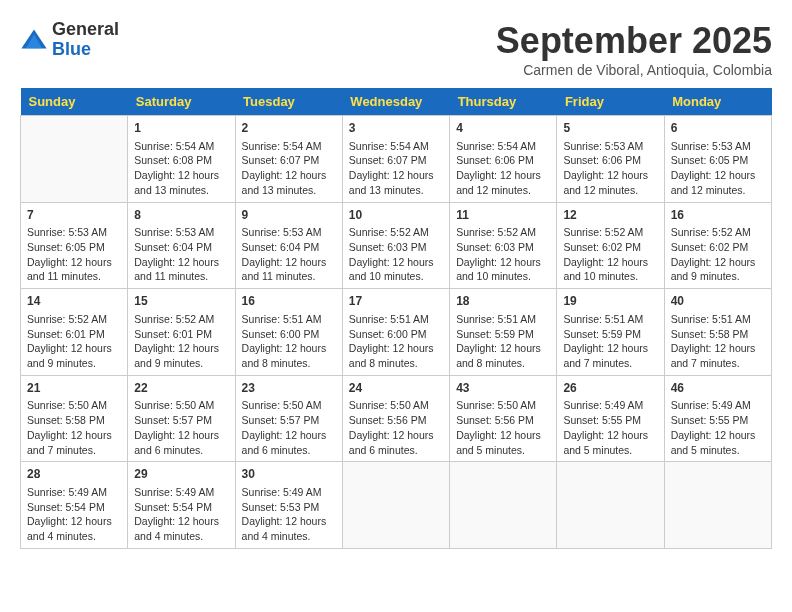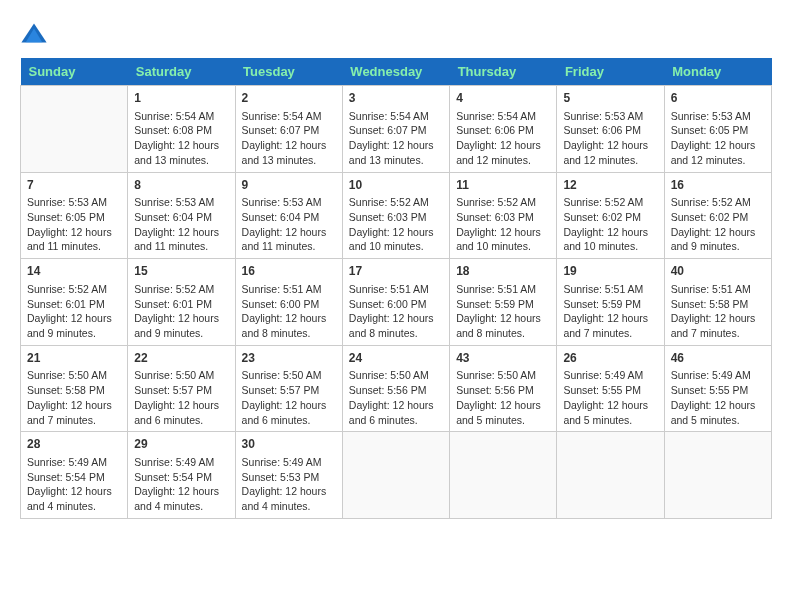--- a/index.html
+++ b/index.html
@@ -43,21 +43,21 @@
     .location {
       font-size: 14px;
       color: #555;
     }
     .calendar {
       width: 100%;
       border-collapse: collapse;
     }
     .calendar th {
       background-color: #1a6bbf;
-      color: #86efac;
+      color: #fde047;
       text-align: left;
       padding: 6px 8px;
       font-size: 13px;
       font-weight: bold;
     }
     .calendar td {
       border: 1px solid #ccc;
       vertical-align: top;
       padding: 4px 6px;
       width: calc(100%/7);
@@ -76,20 +76,28 @@
   </style>
 </head>
 <body>
 
 <div class="header-area">
   <div class="logo">
     <svg class="logo-icon" viewBox="0 0 40 40" xmlns="http://www.w3.org/2000/svg">
       <polygon points="20,5 38,32 2,32" fill="#1a6bbf"></polygon>
       <polygon points="20,12 32,32 8,32" fill="#3a9fff" opacity="0.5"></polygon>
     </svg>
+    <div class="logo-text">
+      <div class="logo-general">General</div>
+      <div class="logo-blue">Blue</div>
+    </div>
+  </div>
+  <div class="title-area">
+    <div class="month-title">September 2025</div>
+    <div class="location">Carmen de Viboral, Antioquia, Colombia</div>
   </div>
 </div>
 
 <table class="calendar">
   <thead>
     <tr>
     <th>Sunday</th>
         <th>Saturday</th>
         <th>Tuesday</th>
         <th>Wednesday</th>

